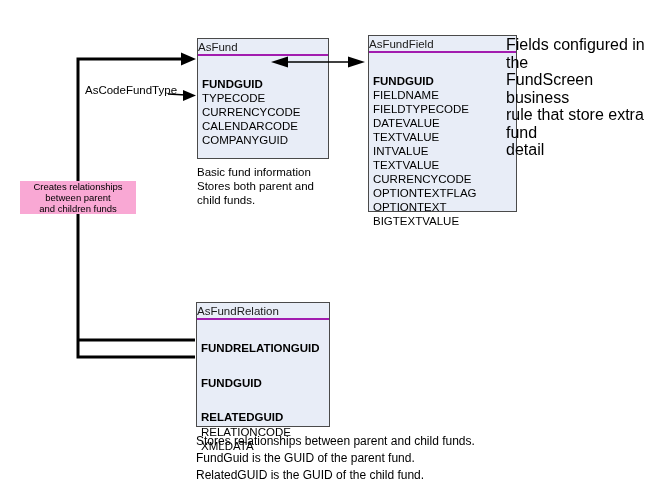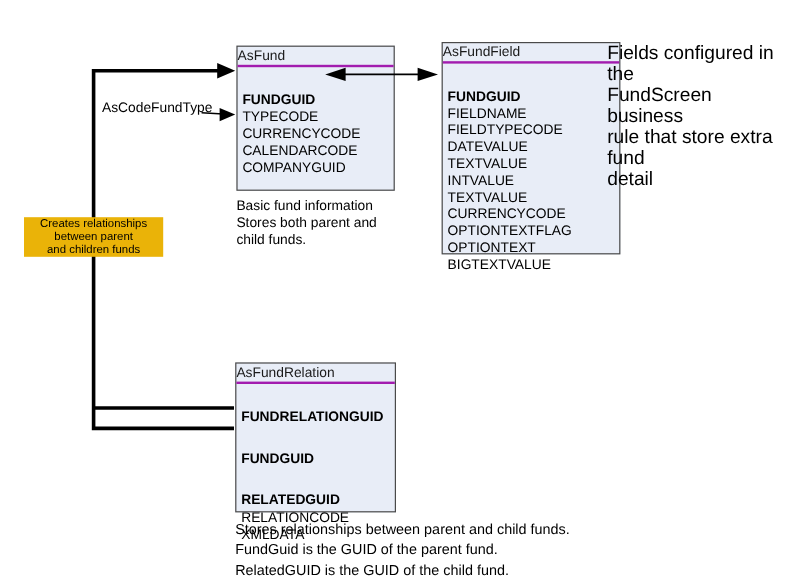--- a/index.html
+++ b/index.html
@@ -76,21 +76,21 @@
     font-size: 11.5px; line-height: 14px;
   }
   #note-relation {
     left: 196px; top: 433px; width: 320px;
     font-size: 12px; line-height: 17px;
   }
   #note-creates {
     left: 20px; top: 181px; width: 116px;
     font-size: 9.5px; line-height: 11px;
     text-align: center;
-    background: #eab308;   
+    background: #f9a8d4;   
     z-index: 3;
   }
   #label-ascodefundtype {
     position: absolute;
     left: 85px; top: 84px;
     font-size: 11.5px;
     z-index: 1;
   }
 </style>
 </head>

